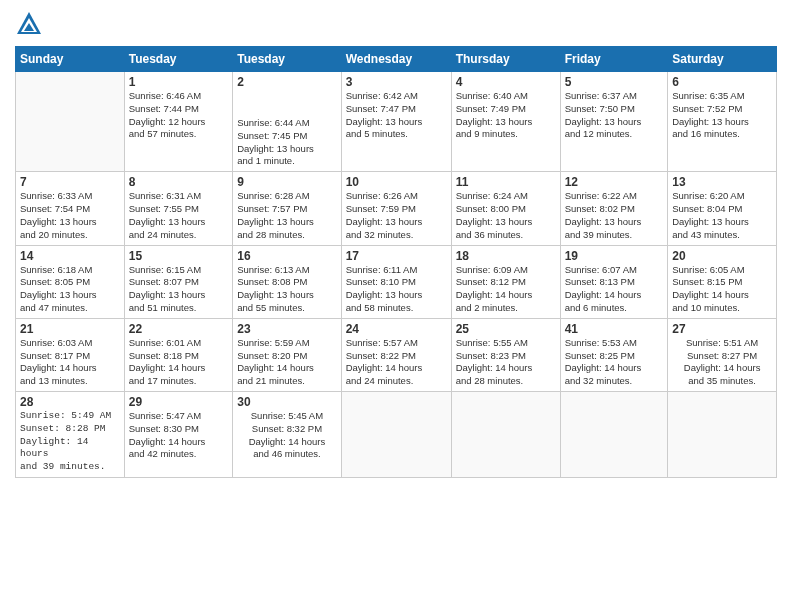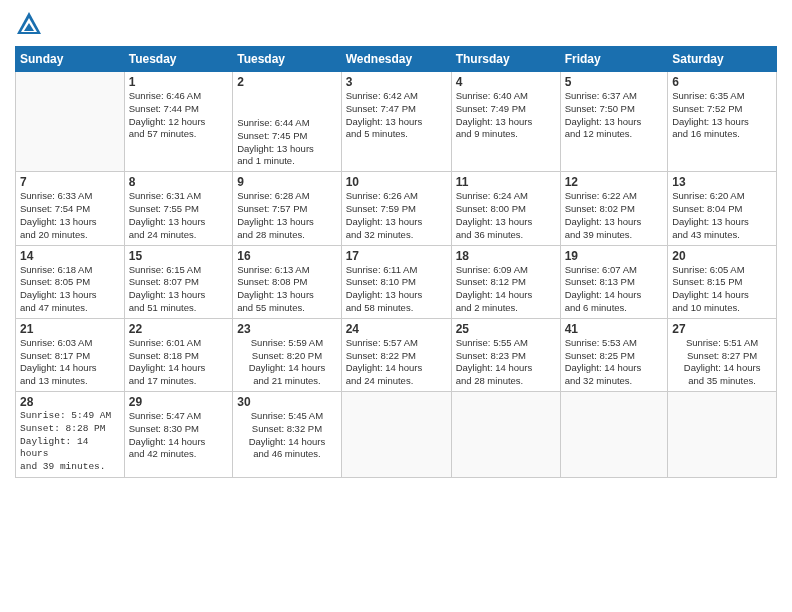--- a/index.html
+++ b/index.html
@@ -290,21 +290,21 @@
           </td>
           <td>
             <span class="day-num">22</span>
             <div class="day-info" style="white-space: pre-line;">Sunrise: 6:01 AM
 Sunset: 8:18 PM
 Daylight: 14 hours
 and 17 minutes.</div>
           </td>
           <td>
             <span class="day-num">23</span>
-            <div class="day-info" style="white-space: pre-line; text-align: center;">Sunrise: 5:59 AM
+            <div class="day-info" style="white-space: pre-line;">Sunrise: 5:59 AM
 Sunset: 8:20 PM
 Daylight: 14 hours
 and 21 minutes.</div>
           </td>
           <td>
             <span class="day-num">24</span>
             <div class="day-info" style="white-space: pre-line;">Sunrise: 5:57 AM
 Sunset: 8:22 PM
 Daylight: 14 hours
 and 24 minutes.</div>

